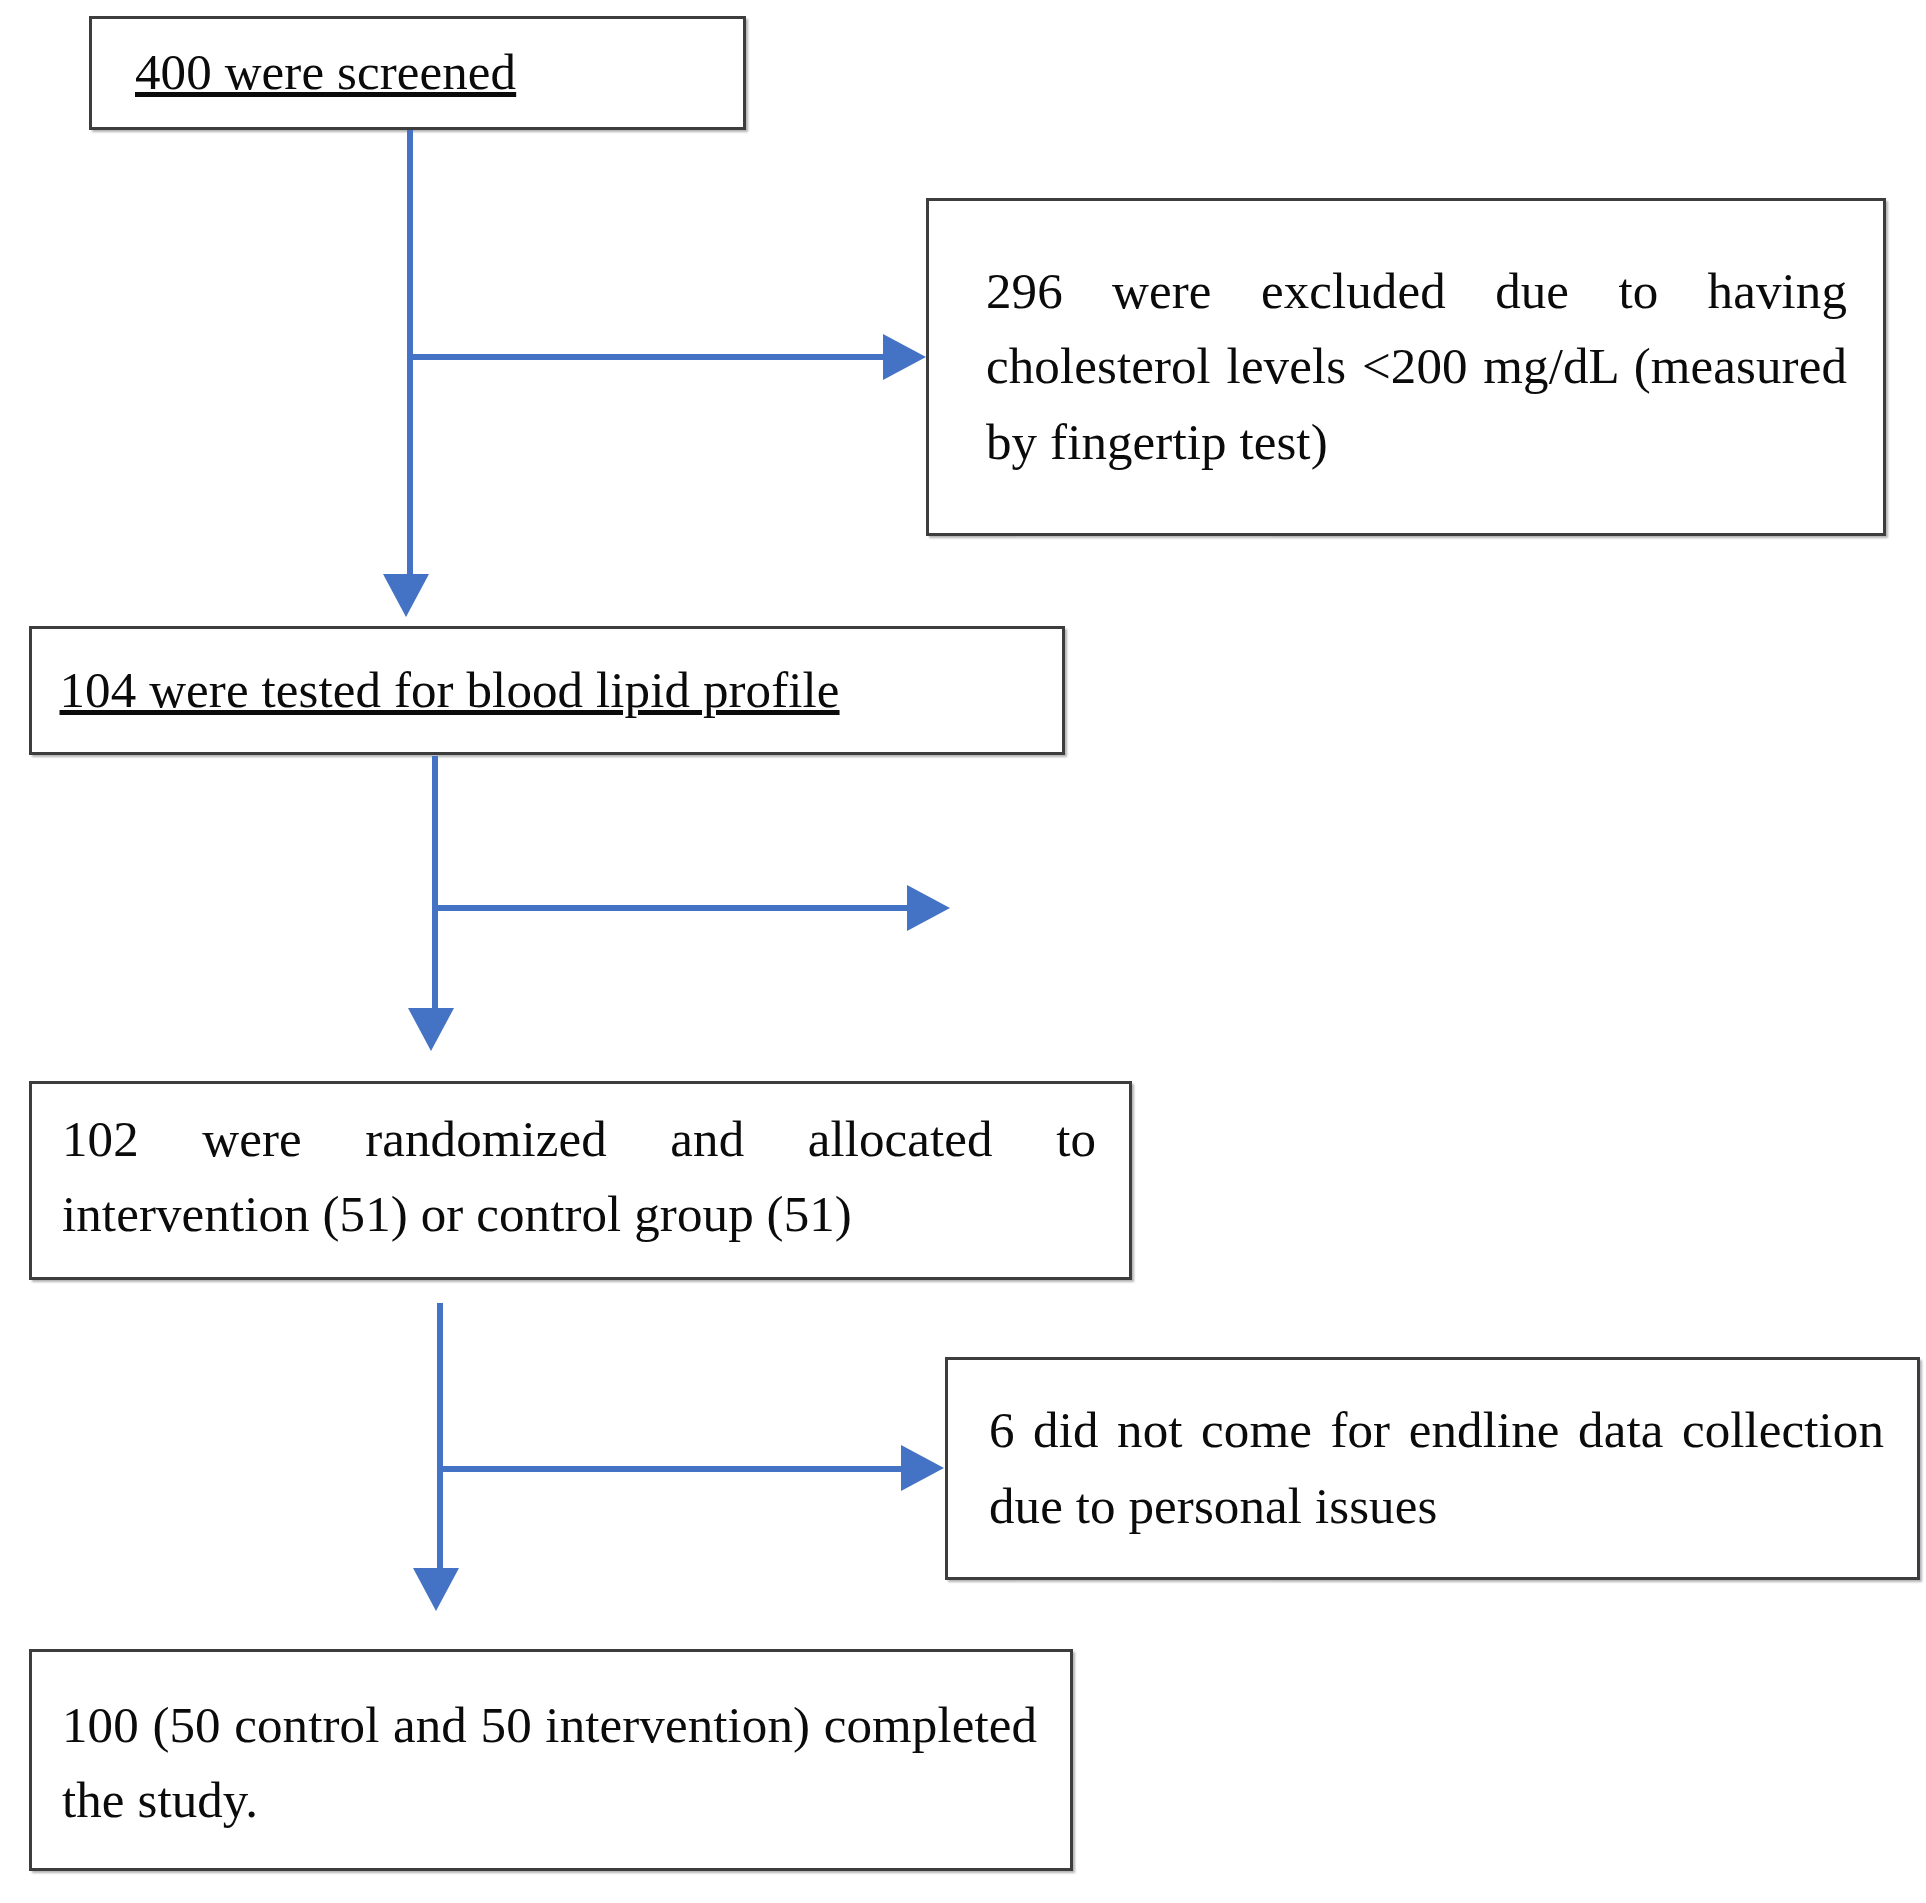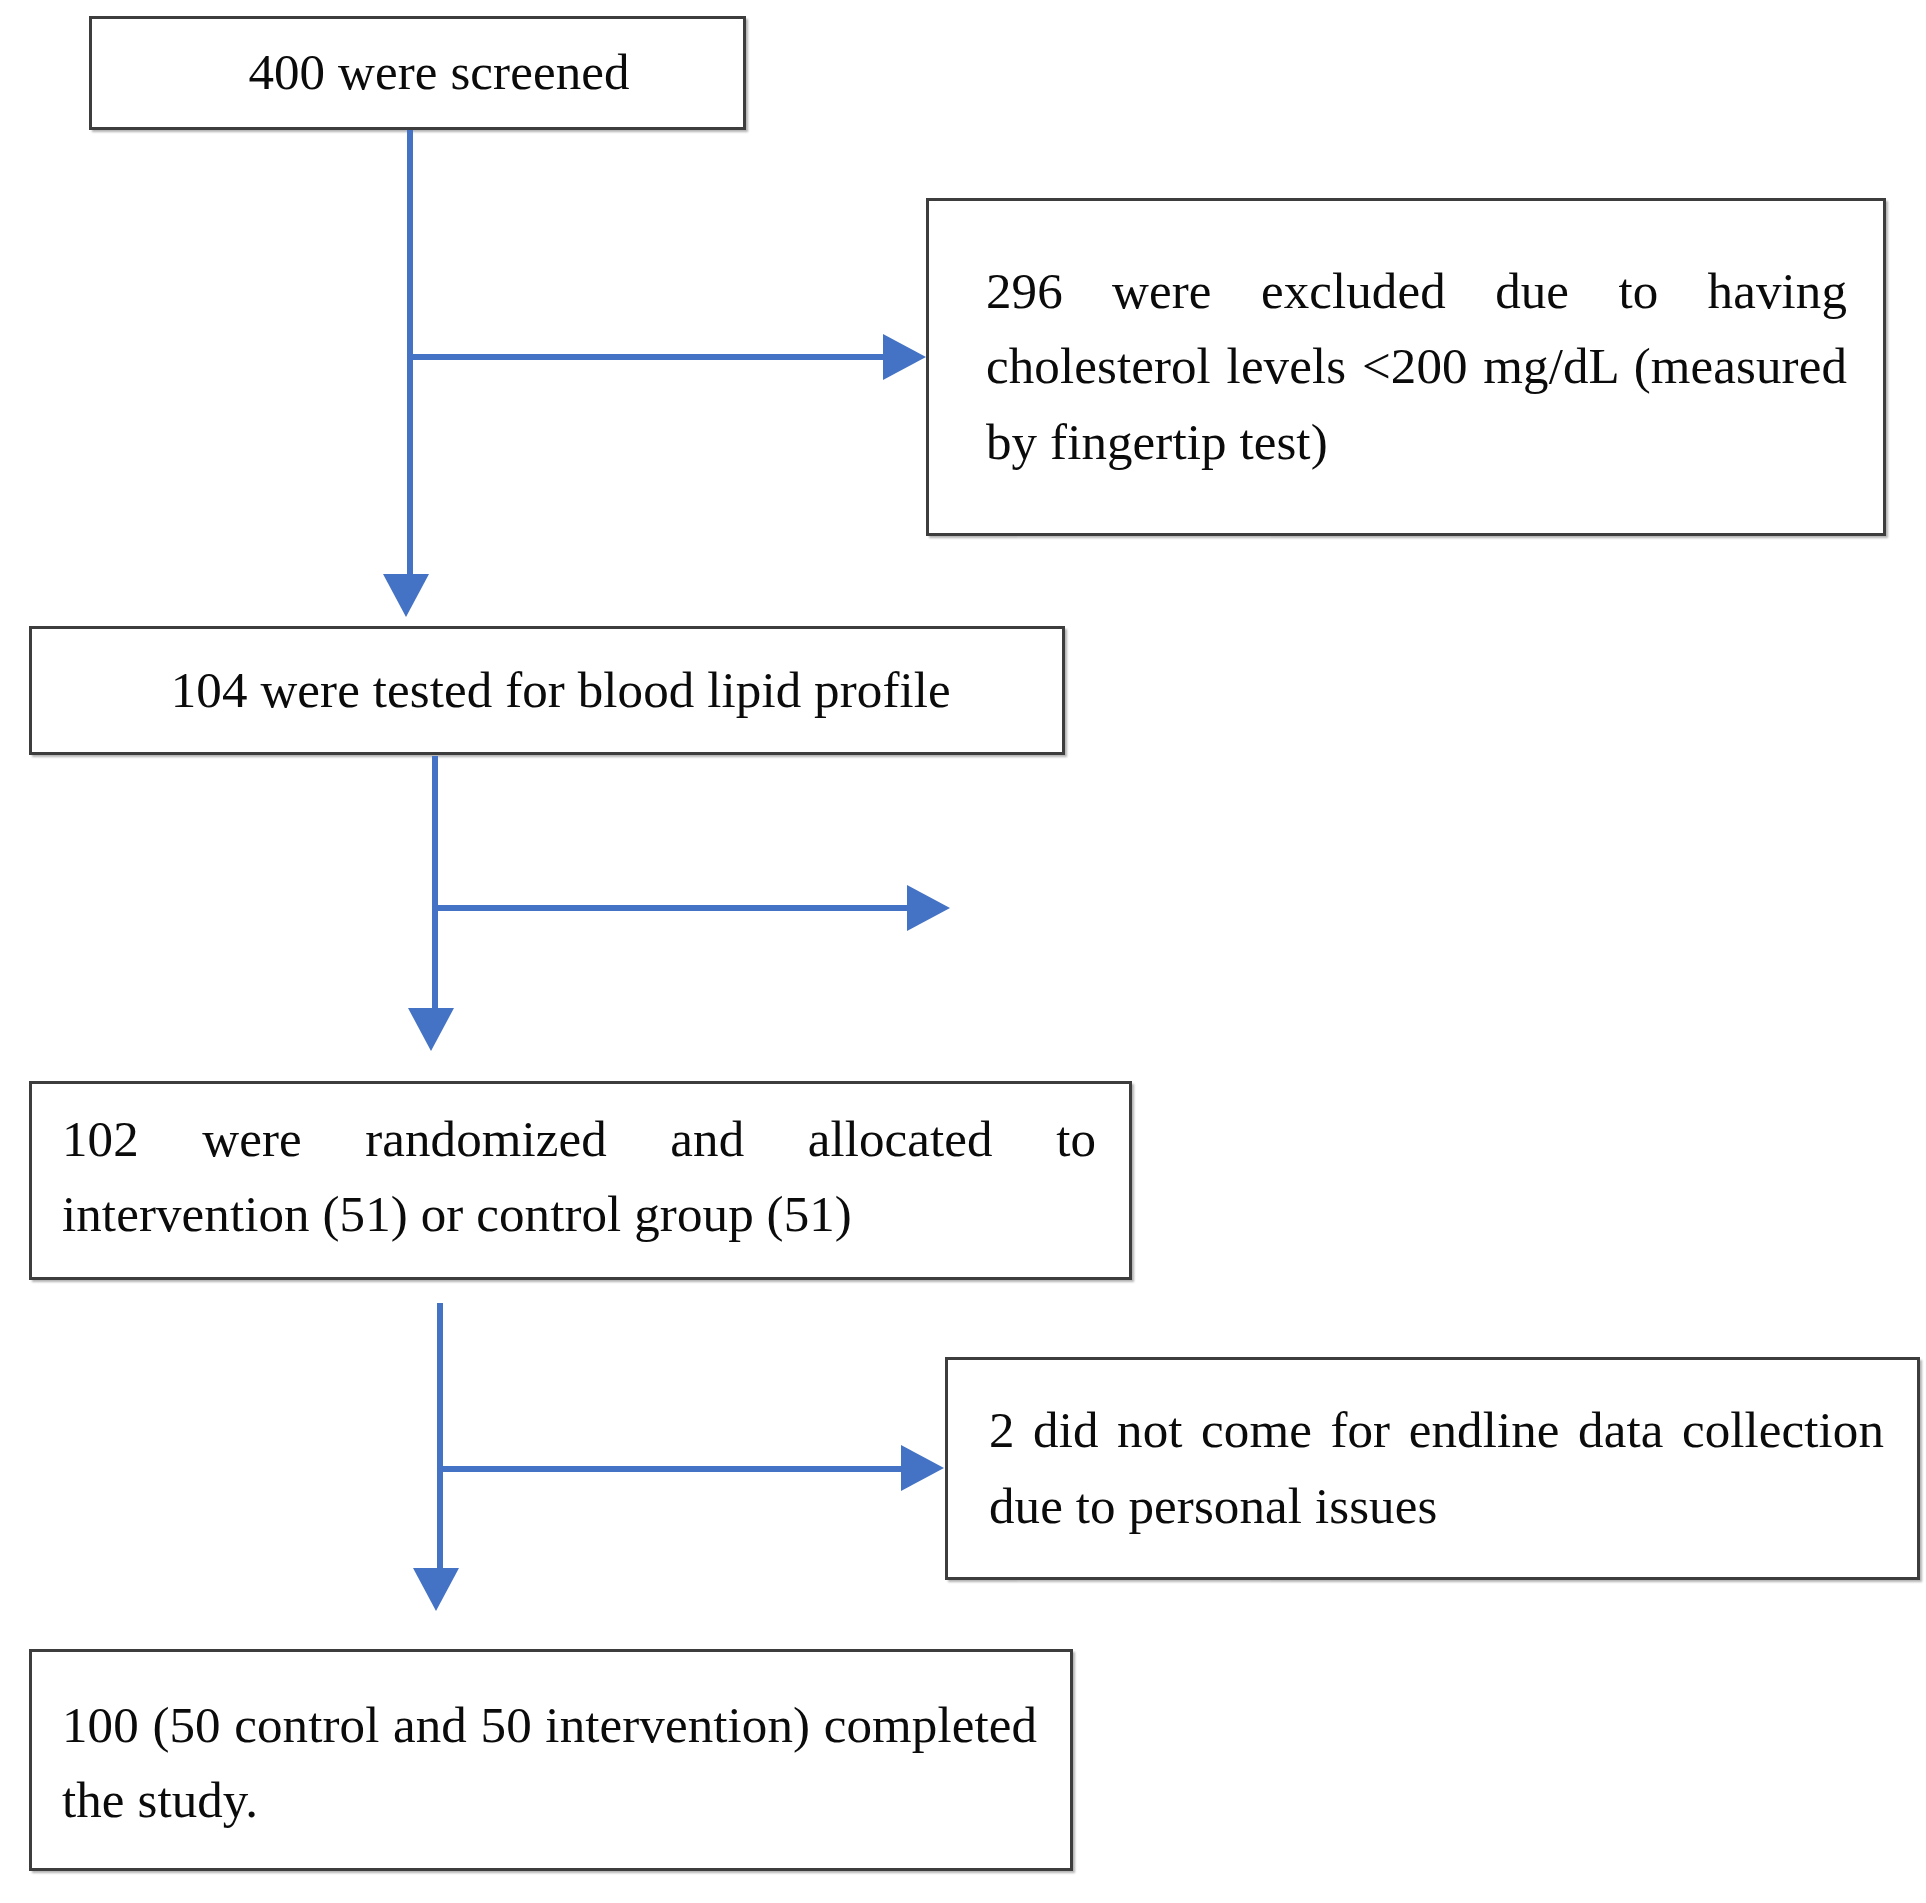--- a/index.html
+++ b/index.html
@@ -26,21 +26,21 @@
   }
   .node .txt {
     display: block;
     width: 100%;
     color: #0b0b0b;
     font-size: 51px;
     line-height: 1.48;
     letter-spacing: 0.1px;
   }
   .just .txt { text-align: justify; text-align-last: left; }
-  .left .txt { text-align: center; }
+  .left .txt { text-align: left; text-decoration: underline; }
 
   
   .vline {
     position: absolute;
     background: #4472C4;
   }
   .hline {
     position: absolute;
     background: #4472C4;
   }
@@ -93,21 +93,21 @@
     <span class="txt">102 were randomized and allocated to intervention (51) or control group (51)</span>
   </div>
 
   <div class="vline" style="left:437px; top:1303px; width:6.2px; height:269px;"></div>
   <div class="arrow-down" style="left:413px; top:1568px;"></div>
 
   <div class="hline" style="left:443px; top:1466px; width:459px; height:6.2px;"></div>
   <div class="arrow-right" style="left:901px; top:1445px;"></div>
 
   <div class="node just" style="left:945px; top:1357px; width:975px; height:223px; padding:0 33px 0 41px;">
-    <span class="txt">2 did not come for endline data collection due to personal issues</span>
+    <span class="txt">6 did not come for endline data collection due to personal issues</span>
   </div>
 
   <div class="node just" style="left:29px; top:1649px; width:1044px; height:222px; padding:6px 33px 0 30px;">
     <span class="txt">100 (50 control and 50 intervention) completed the study.</span>
   </div>
 
 </div>
 
 
 </body></html>

